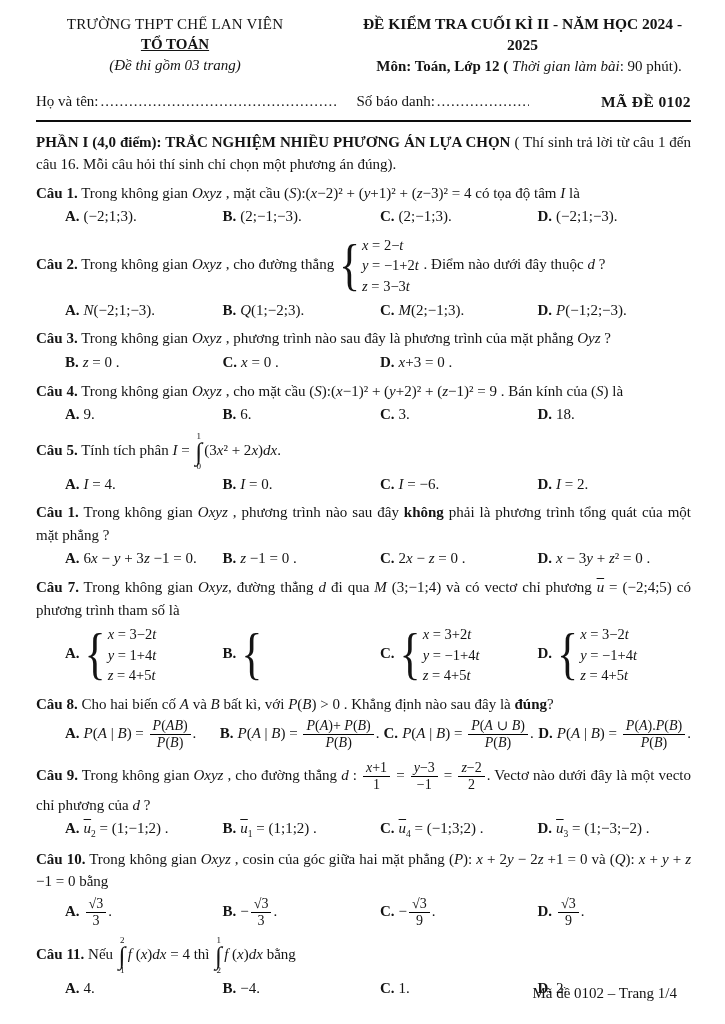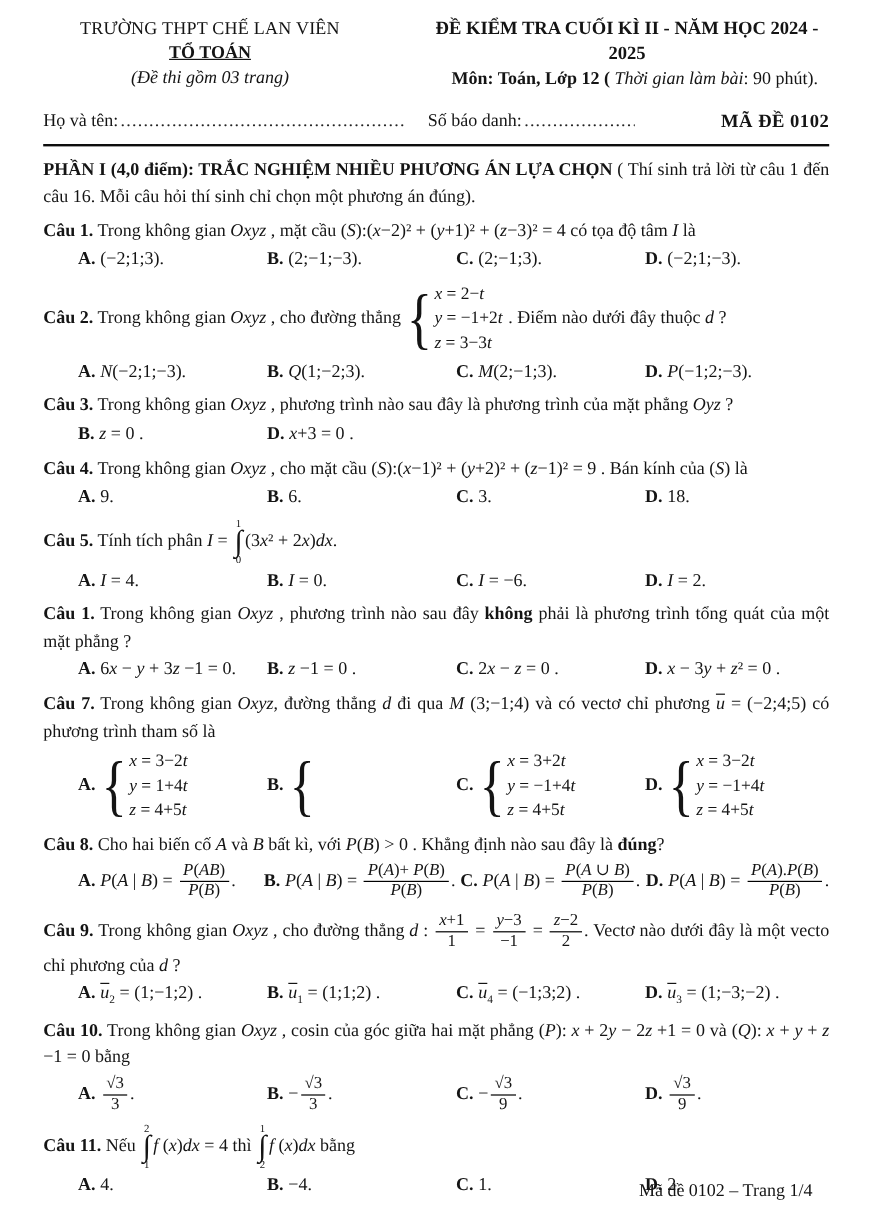--- a/index.html
+++ b/index.html
@@ -106,20 +106,21 @@
           <span class="opt"><b class="ol">A.</b><span class="math"><i>N</i><span>(−2;1;−3).</span></span></span>
           <span class="opt"><b class="ol">B.</b><span class="math"><i>Q</i><span>(1;−2;3).</span></span></span>
           <span class="opt"><b class="ol">C.</b><span class="math"><i>M</i><span>(2;−1;3).</span></span></span>
           <span class="opt"><b class="ol">D.</b><span class="math"><i>P</i><span>(−1;2;−3).</span></span></span>
         </div>
       </div>
       <div class="question">
         <div class="stem"><span class="qnum">Câu 3.</span> Trong không gian <span class="math"><i>Oxyz</i></span> , phương trình nào sau đây là phương trình của mặt phẳng <span class="math"><i>Oyz</i></span>  ?</div>
         <div class="opts cols-4">
           <span class="opt"><b class="ol">B.</b><span class="math"><i>z</i><span> = 0</span></span> .</span>
+          <span class="opt"><b class="ol">C.</b><span class="math"><i>x</i><span> = 0</span></span> .</span>
           <span class="opt"><b class="ol">D.</b><span class="math"><i>x</i><span>+3 = 0</span></span> .</span>
         </div>
       </div>
       <div class="question">
         <div class="stem"><span class="qnum">Câu 4.</span> Trong không gian <span class="math"><i>Oxyz</i></span> , cho mặt cầu <span class="math"><span>(</span><i>S</i><span>):(</span><i>x</i><span>−1)² + (</span><i>y</i><span>+2)² + (</span><i>z</i><span>−1)² = 9</span></span> . Bán kính của <span class="math"><span>(</span><i>S</i><span>)</span></span>  là</div>
         <div class="opts cols-4">
           <span class="opt"><b class="ol">A.</b>9.</span>
           <span class="opt"><b class="ol">B.</b>6.</span>
           <span class="opt"><b class="ol">C.</b>3.</span>
           <span class="opt"><b class="ol">D.</b>18.</span>

